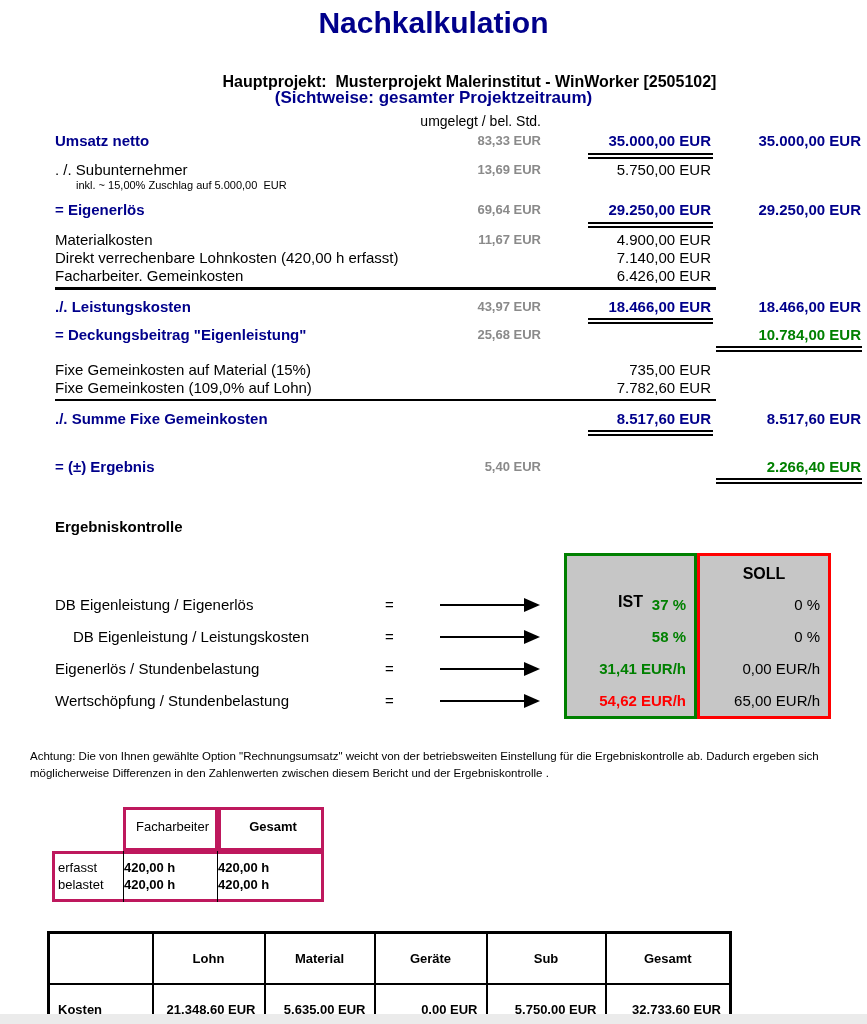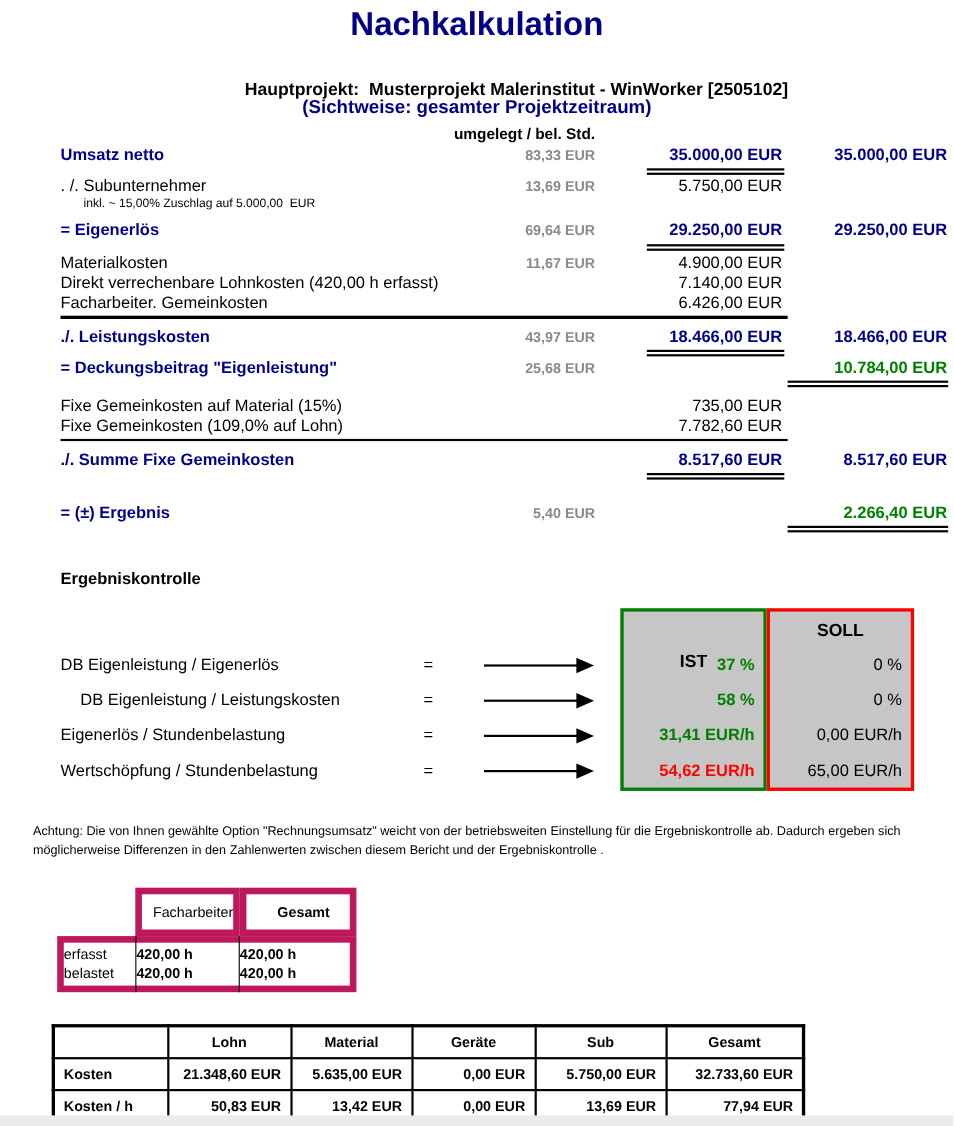--- a/index.html
+++ b/index.html
@@ -6,21 +6,21 @@
   .page{
     position:relative;width:867px;height:1024px;background:#ffffff;
     font-family:"Liberation Sans","DejaVu Sans",sans-serif;color:#000;overflow:hidden;
   }
   .abs{position:absolute;}
   .pre{white-space:pre-wrap;}
   .center{text-align:center;width:867px;left:0;}
   .title{font-size:30px;font-weight:bold;color:#00008B;}
   .subtitle{font-size:17px;font-weight:bold;color:#00008B;margin-top:44px;}
   .project{font-size:16px;font-weight:bold;color:#000;}
-  .colhead{font-size:14px;font-weight:bold;color:#000;}
+  .colhead{font-size:14px;font-weight:normal;color:#000;}
 
   .srow{position:absolute;left:0;width:867px;height:18px;font-size:15px;line-height:18px;}
   .lbl{position:absolute;left:55px;white-space:pre;}
   .navy{color:#00008B;font-weight:bold;}
   .greenv{color:#008000;font-weight:bold;}
   .redv{color:#FF0000;font-weight:bold;}
   .grayv{color:#8a8a8a;font-weight:bold;font-size:13px;}
   .val{position:absolute;text-align:right;white-space:pre;}
   .c-hour{right:326px;}
   .c-mid{right:156px;}
@@ -39,31 +39,31 @@
   .box{position:absolute;box-sizing:border-box;background:#c6c6c6;}
   .box-ist{left:564px;top:553px;width:133px;height:166px;border:3px solid #008000;}
   .box-soll{left:697px;top:553px;width:134px;height:166px;border:3px solid #FF0000;}
   .box-head{position:absolute;font-size:16px;font-weight:bold;color:#000;text-align:center;}
   .ctl-val{position:absolute;text-align:right;font-size:15px;white-space:pre;}
   .ctl-ist{right:181px;}
   .ctl-soll{right:47px;color:#000;}
 
   .notice{position:absolute;left:30px;top:748px;width:812px;font-size:11.5px;line-height:17px;color:#000;}
 
-  .cellb{position:absolute;box-sizing:border-box;border:6px solid #be185d;}
+  .cellb{position:absolute;box-sizing:border-box;border:3px solid #be185d;}
   .ht-text{position:absolute;font-size:13px;}
   .ht-val{position:absolute;font-size:13px;font-weight:bold;text-align:left;white-space:pre;}
   .vline{position:absolute;width:1px;background:#000;}
 
   table.cost{
     position:absolute;left:47px;top:931px;border-collapse:collapse;
     font-family:"Liberation Sans","DejaVu Sans",sans-serif;
     border:3px solid #000;table-layout:fixed;
   }
-  table.cost td{border:2px solid #000;font-size:13px;font-weight:bold;height:25px;padding:1px 8px;white-space:pre;}
+  table.cost td{border:2px solid #000;font-size:13px;font-weight:bold;height:25px;padding:12px 8px;white-space:pre;}
   table.cost td.h{text-align:center;}
   table.cost td.l{text-align:left;}
   table.cost td.n{text-align:right;}
   .page-edge{position:absolute;left:0;top:1014px;width:867px;height:10px;background:#ebebeb;}
 </style>
 </head>
 <body>
 
 <div class="page">
 

